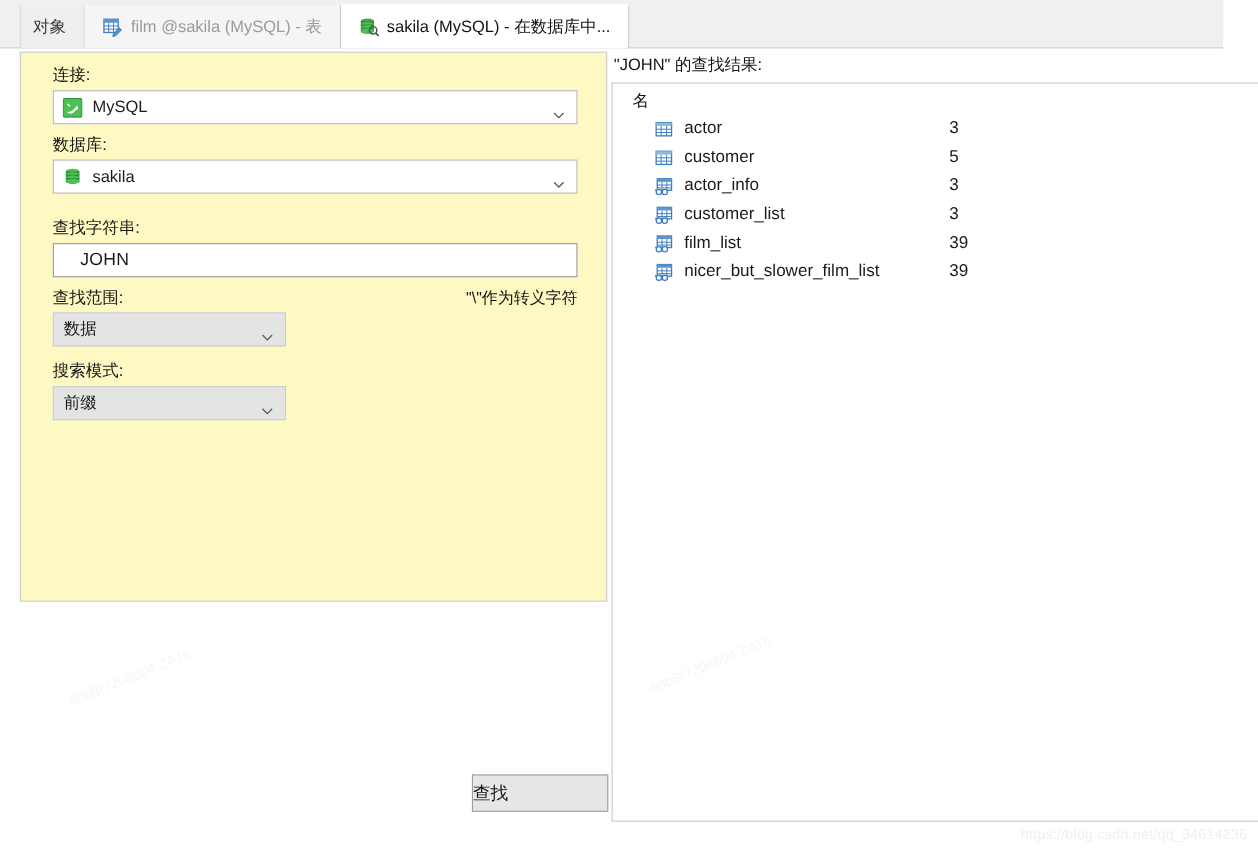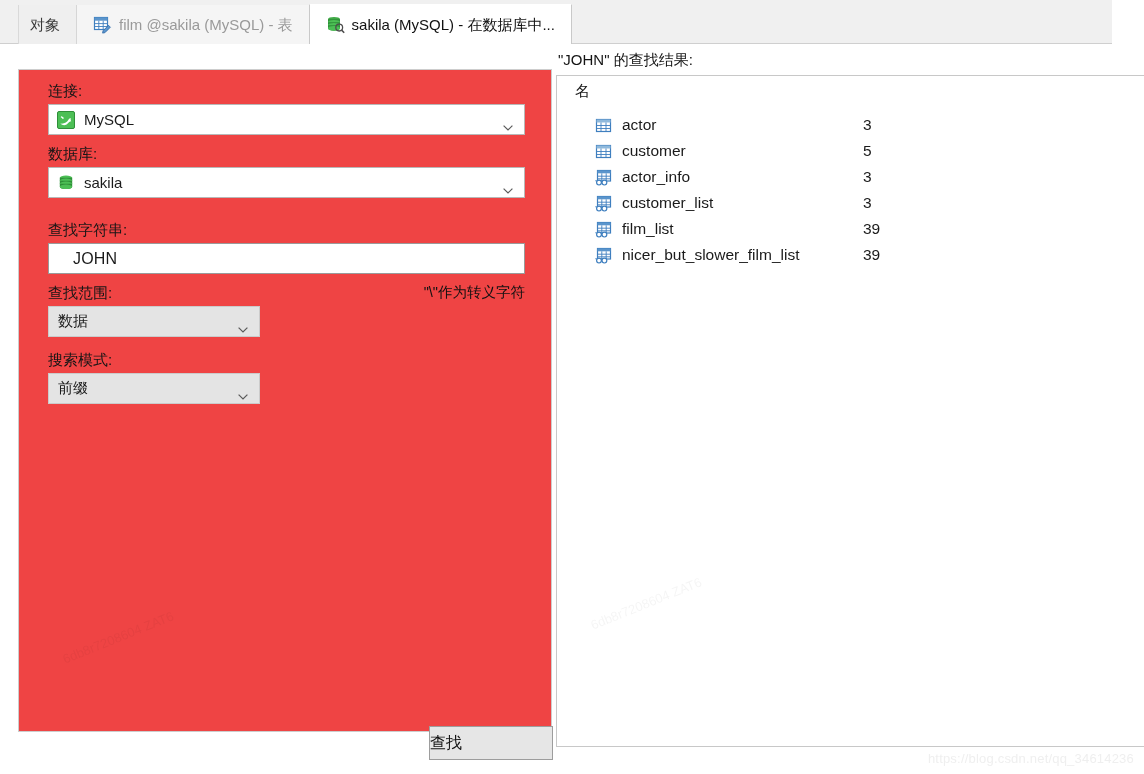--- a/index.html
+++ b/index.html
@@ -75,25 +75,24 @@
 
   
   .ic { display: inline-flex; align-items: center; justify-content: center; flex: none; }
 
   
   .left-pane {
     position: absolute;
     left: 18px;
     top: 47px;
     width: 534px;
-    height: 663px;
-    background: #ef4444;
+    height: 500px;
+    background: #fef9c3;
     border: 1px solid #cdcdcd;
     box-sizing: border-box;
-    margin-top: 22px;
   }
   .left-inner { position: absolute; left: 29px; top: 11px; width: 477px; }
 
   .field-label {
     font-size: 15px;
     color: #161616;
     margin: 0 0 4px 0;
     line-height: 19px;
   }
   .combo {
@@ -192,21 +191,21 @@
     height: 30px;
     align-items: center;
     font-size: 15px;
     color: #141414;
   }
   .col-name { width: 306px; padding-left: 18px; box-sizing: border-box; }
   .col-count { flex: 1; }
   .rows { padding-top: 2px; }
   .row {
     display: flex;
-    align-items: flex-end;
+    align-items: flex-start;
     height: 26px;
     font-size: 15.5px;
     color: #1a1a1a;
   }
   .row .cell-name {
     width: 306px;
     padding-left: 38px;
     box-sizing: border-box;
     display: flex;
     align-items: center;

